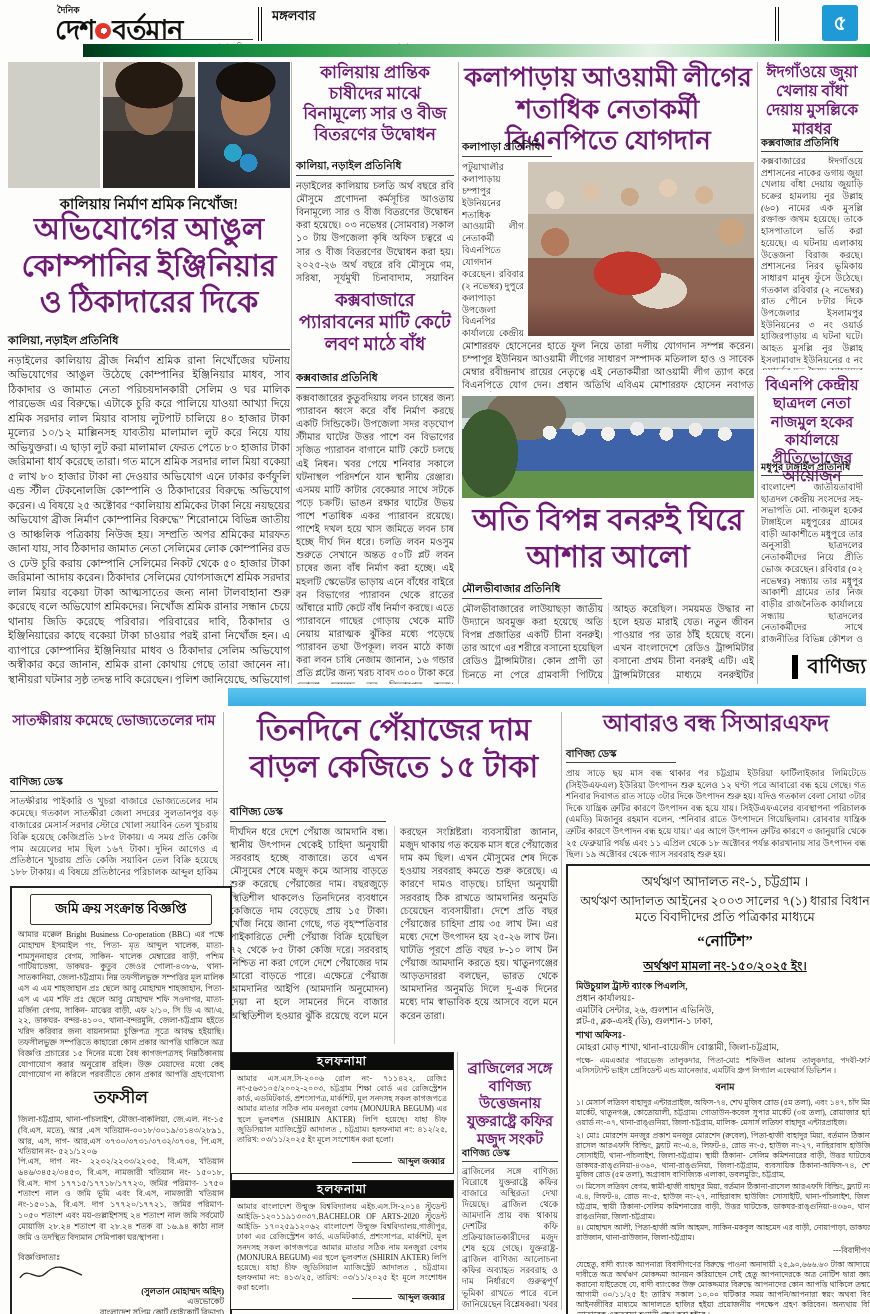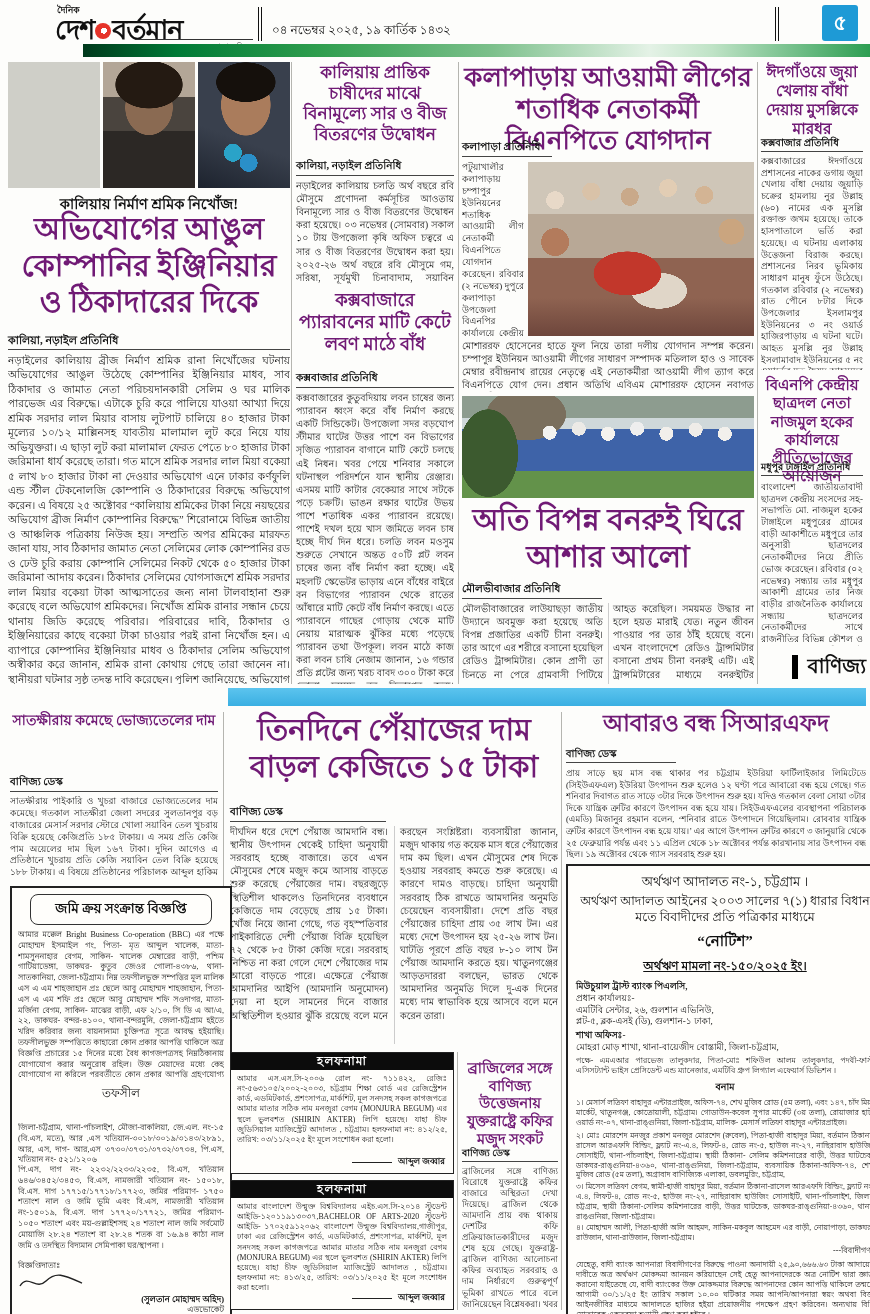--- a/index.html
+++ b/index.html
@@ -59,20 +59,21 @@
 <div class="abs" style="left:0;top:0;width:870px;height:58px;">
   <div class="abs" style="left:55px;top:3px;width:200px;height:42px;">
     <div class="abs" style="left:2px;top:0;font-size:9px;font-weight:bold;">দৈনিক</div>
     <div class="abs" style="left:0;top:6px;width:200px;font-size:27px;font-weight:900;letter-spacing:-1px;white-space:nowrap;">
       <span>দেশ</span><span class="" style="display:inline-block;width:16px;height:16px;border-radius:50%;background:radial-gradient(circle 3px at 55% 48%, #fff 0 99%, transparent 100%),#e63329;vertical-align:middle;margin:0 1px 4px 1px;"></span><span>বর্তমান</span>
     </div>
     <div class="abs" style="left:80px;top:36px;font-size:7.5px;border-top:1px solid #333;padding-top:1px;width:118px;text-align:right;">সত্যের পথে অবিচল</div>
   </div>
   <div class="abs" style="left:258px;top:7px;height:34px;width:2px;border-left:1.5px solid #111;border-right:1.5px solid #111;"></div>
   <div class="abs" style="left:272px;top:6px;width:220px;height:40px;">
+    <div style="font-size:13px;font-weight:bold;">মঙ্গলবার</div>
     <div style="font-size:12px;margin-top:15px;">০৪ নভেম্বর ২০২৫, ১৯ কার্তিক ১৪৩২</div>
   </div>
   <div class="abs" style="left:775px;top:7px;height:34px;width:2px;border-left:1.5px solid #111;border-right:1.5px solid #111;"></div>
   <div class="abs" style="left:822px;top:5px;width:36px;height:36px;background:#1e9ad6;border-radius:3px;color:#fff;
               font-size:21px;font-weight:bold;text-align:center;line-height:36px;">
     <span>৫</span>
   </div>
   <div class="abs" style="left:83px;top:44px;width:787px;height:13px;
               background:linear-gradient(90deg,#00391c 0%,#007a36 12%,#2f9e4e 30%,#7cc08b 52%,#e4f2e6 72%,#bfe3c6 80%,#2d9e52 100%);"></div>
 </div>
@@ -125,23 +126,23 @@
 
 <div class="vrule" style="left:223px;top:712px;height:598px;"></div>
 <div class="vrule" style="left:561px;top:712px;height:598px;"></div>
 <div class="vrule" style="left:457px;top:1052px;height:258px;"></div>
 
 <div class="abs hl" style="left:10px;top:712px;width:208px;height:60px;font-size:14px;">সাতক্ষীরায় কমেছে ভোজ্যতেলের দাম</div>
 <div class="abs byline" style="left:10px;top:776px;width:208px;font-size:10.5px;">বাণিজ্য ডেস্ক</div>
 <div class="abs bodytxt" style="left:10px;top:796px;width:208px;height:82px;font-size:9px;line-height:1.32;">সাতক্ষীরায় পাইকারি ও খুচরা বাজারে ভোজ্যতেলের দাম কমেছে। গতকাল সাতক্ষীরা জেলা সদরের সুলতানপুর বড় বাজারের মেসার্স সরদার স্টোরে খোলা সয়াবিন তেল খুচরায় বিক্রি হয়েছে কেজিপ্রতি ১৮৫ টাকায়। এ সময় প্রতি কেজি পাম অয়েলের দাম ছিল ১৬৭ টাকা। দুদিন আগেও এ প্রতিষ্ঠানে খুচরায় প্রতি কেজি সয়াবিন তেল বিক্রি হয়েছে ১৮৮ টাকায়। এ বিষয়ে প্রতিষ্ঠানের পরিচালক আব্দুল হাকিম বলেন, ‘বাজারে সরবরাহ বেড়ে যাওয়ায় পাইকারিতে সয়াবিন তেল ও খুচরায় পাম অয়েলের দাম কমে এসেছে। সুলতানপুর বড় বাজারের পাইকারি ভোজ্যতেল ব্যবসায়ী প্রতিষ্ঠান মেসার্স নিয়াজ স্টোরে গতকাল খোলা সয়াবিন তেল বিক্রি হয়েছে প্রতি কেজি ১৮২-১৮৩ টাকায়। এ সময় পাম অয়েল বিক্রি হয়েছে কেজিপ্রতি ১৬৬ টাকা দরে। দুদিন আগেও প্রতি কেজি সয়াবিন ও পাম অয়েলের দাম ছিল ১৮৫-১৮৬ ও ১৬৯ টাকা।</div>
 
 <div class="abs boxed" style="left:10px;top:886px;width:206px;height:420px;padding:6px;overflow:hidden;">
-  <div class="centered" style="font-size:13.5px;font-weight:bold;border:1px solid #333;border-radius:8px;padding:3px 0;margin:0 12px 5px 12px;">জমি ক্রয় সংক্রান্ত বিজ্ঞপ্তি</div>
+  <div class="centered" style="font-size:13.5px;font-weight:bold;border:1px solid #333;border-radius:2px;padding:3px 0;margin:0 12px 5px 12px;">জমি ক্রয় সংক্রান্ত বিজ্ঞপ্তি</div>
   <div class="bodytxt" style="font-size:8px;line-height:1.35;height:150px;">আমার মক্কেল Bright Business Co-operation (BBC) এর পক্ষে মোহাম্মদ ইসমাইল গং, পিতা- মৃত আব্দুল খালেক, মাতা- শামসুননাহার বেগম, সাকিন- খালেক মেম্বারের বাড়ী, পশ্চিম গাটিয়াডেঙ্গা, ডাকঘর- কুতুব জেওর গোলা-৪৩৮৬, থানা-সাতকানিয়া, জেলা-চট্টগ্রাম। নিম্ন তফসীলভুক্ত সম্পত্তির মূল মালিক এস এ এম শাহজাহান প্রঃ ছেলে আবু মোহাম্মদ শাহজাহান, পিতা-এস এ এম শফি প্রঃ ছেলে আবু মোহাম্মদ শফি সওদাগর, মাতা-মর্জিনা বেগম, সাকিন- মাঝের বাড়ী, এফ ২/১০, সি ডি এ আ/এ, ২২, ডাকঘর- বন্দর-৪১০০, থানা-বন্দরমুনি, জেলা-চট্টগ্রাম হইতে খরিদ করিবার জন্য বায়নানামা চুক্তিপত্র সূত্রে আবদ্ধ হইয়াছি। তফসীলভুক্ত সম্পত্তিতে কাহারো কোন প্রকার আপত্তি থাকিলে অত্র বিজ্ঞপ্তি প্রচারের ১৫ দিনের মধ্যে বৈধ কাগজপত্রসহ নিম্নঠিকানায় যোগাযোগ করার অনুরোধ রহিল। উক্ত মেয়াদের মধ্যে কেহ যোগাযোগ না করিলে পরবর্তীতে কোন প্রকার আপত্তি গ্রহণযোগ্য হইবে না ।</div>
-  <div class="centered" style="font-size:12px;font-weight:normal;margin:4px 0 19px 0;">তফসীল</div>
+  <div class="centered" style="font-size:17px;font-weight:bold;margin:4px 0 3px 0;">তফসীল</div>
   <div class="bodytxt" style="font-size:8px;line-height:1.35;height:40px;">জিলা-চট্টগ্রাম, থানা-পাঁচলাইশ, মৌজা-বাকলিয়া, জে.এল. নং-১৫ (বি.এস, মতে), আর ,এস খতিয়ান-৩০১৮/৩০১৯/৩১৪৩/২৮৯১, আর, এস, দাগ- আর,এস ৩৭৩০/৩৭৩১/৩৭৩২/৩৭৩৪, পি.এস, খতিয়ান নং- ৫২১/১২০৬</div>
   <div class="bodytxt" style="font-size:8px;line-height:1.35;height:86px;margin-top:2px;">পি.এস, দাগ নং- ২২৩২/২২৩৩/২২৩৫, বি.এস, খতিয়ান ৬৪৬/৩৪৫২/৩৪৫৩, বি.এস, নামজারী খতিয়ান নং- ১৫০১৮, বি.এস. দাগ ১৭৭১৫/১৭৭১৮/১৭৭২৩, জমির পরিমাণ- ১৭৫০ শতাংশ নাল ও জমি ভূমি এবং বি.এস, নামজারী খতিয়ান নং-১৫০১৯, বি.এস. দাগ ১৭৭২০/১৭৭২১, জমির পরিমাণ- ১০৫০ শতাংশ এবং ময়-গুল্লাইশসহ ২৪ শতাংশ নাল জমি সর্বমোট মোয়াজি ২৮.২৪ শতাংশ বা ২৮.২৪ শতক বা ১৬.৯৪ কাঠা নাল জমি ও তদস্থিত বিদ্যমান সেমিপাকা ঘর/স্থাপনা ।</div>
   <div style="text-align:left;margin-top:3px;">
     <span style="font-size:8px;">বিজ্ঞপ্তিদাতাঃ</span><br>
     <svg width="66" height="18" viewBox="0 0 66 18" style="display:inline-block;">
         <path d="M2 14 C 10 1, 18 19, 28 9 S 46 3, 64 11" stroke="#222" fill="none" stroke-width="1.4"></path>
       </svg>
   </div>
   <div class="small-sig" style="text-align:right;">
     <div style="font-weight:bold;font-size:8.5px;">(সুলতান মোহাম্মদ অহিদ)</div>

